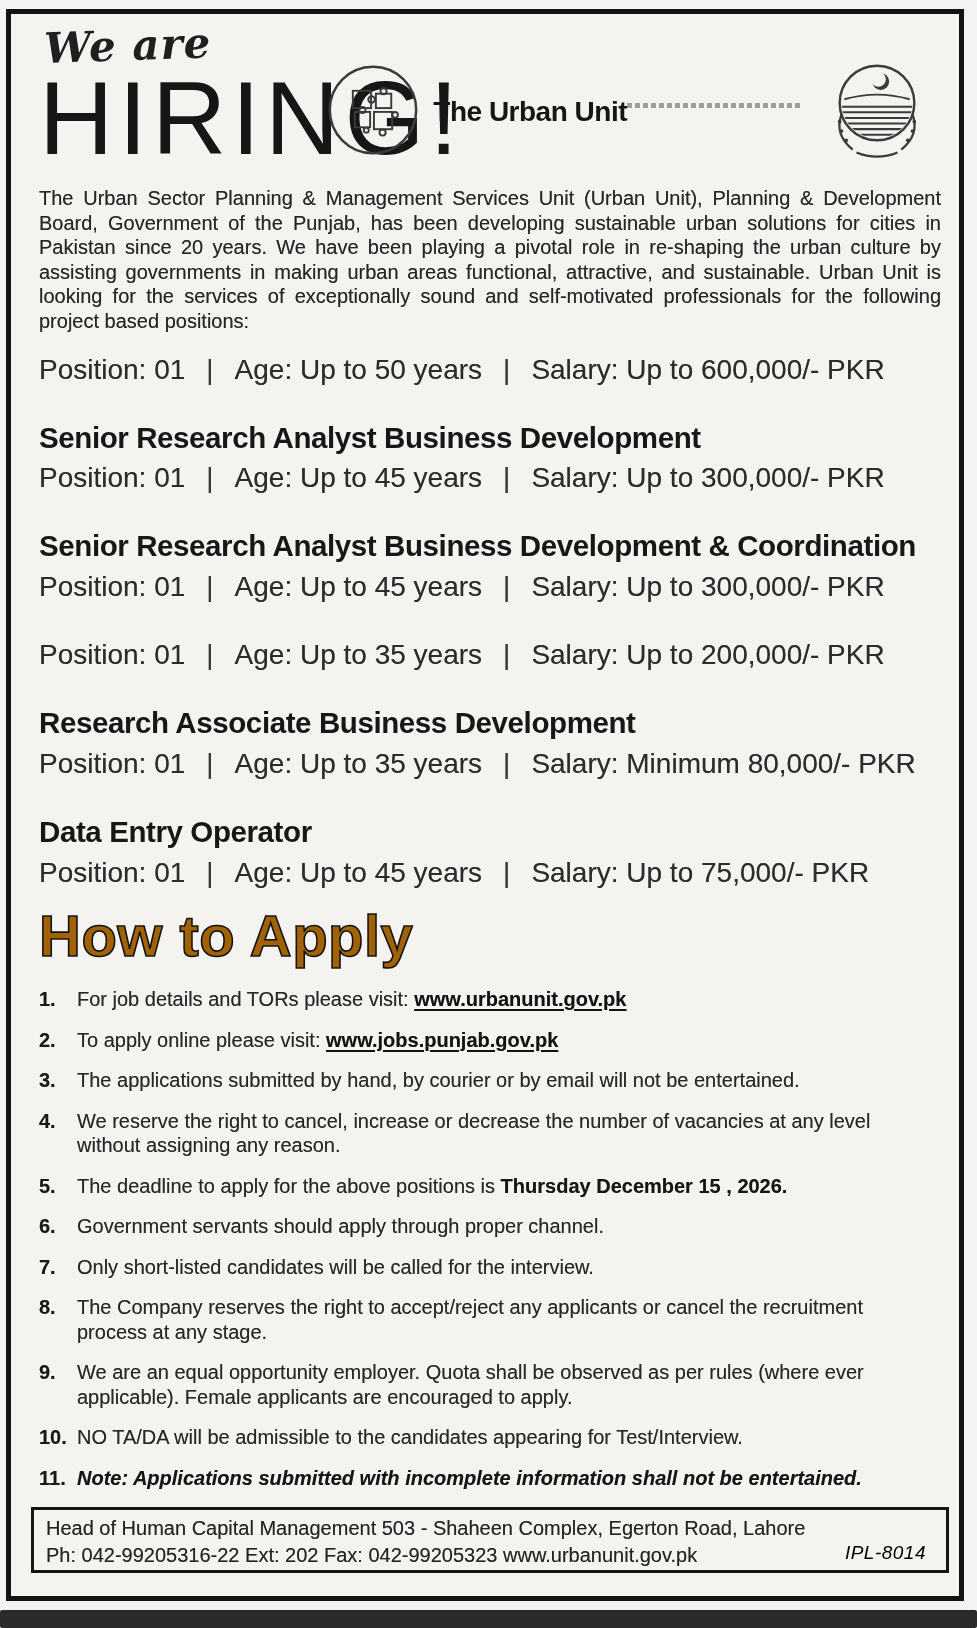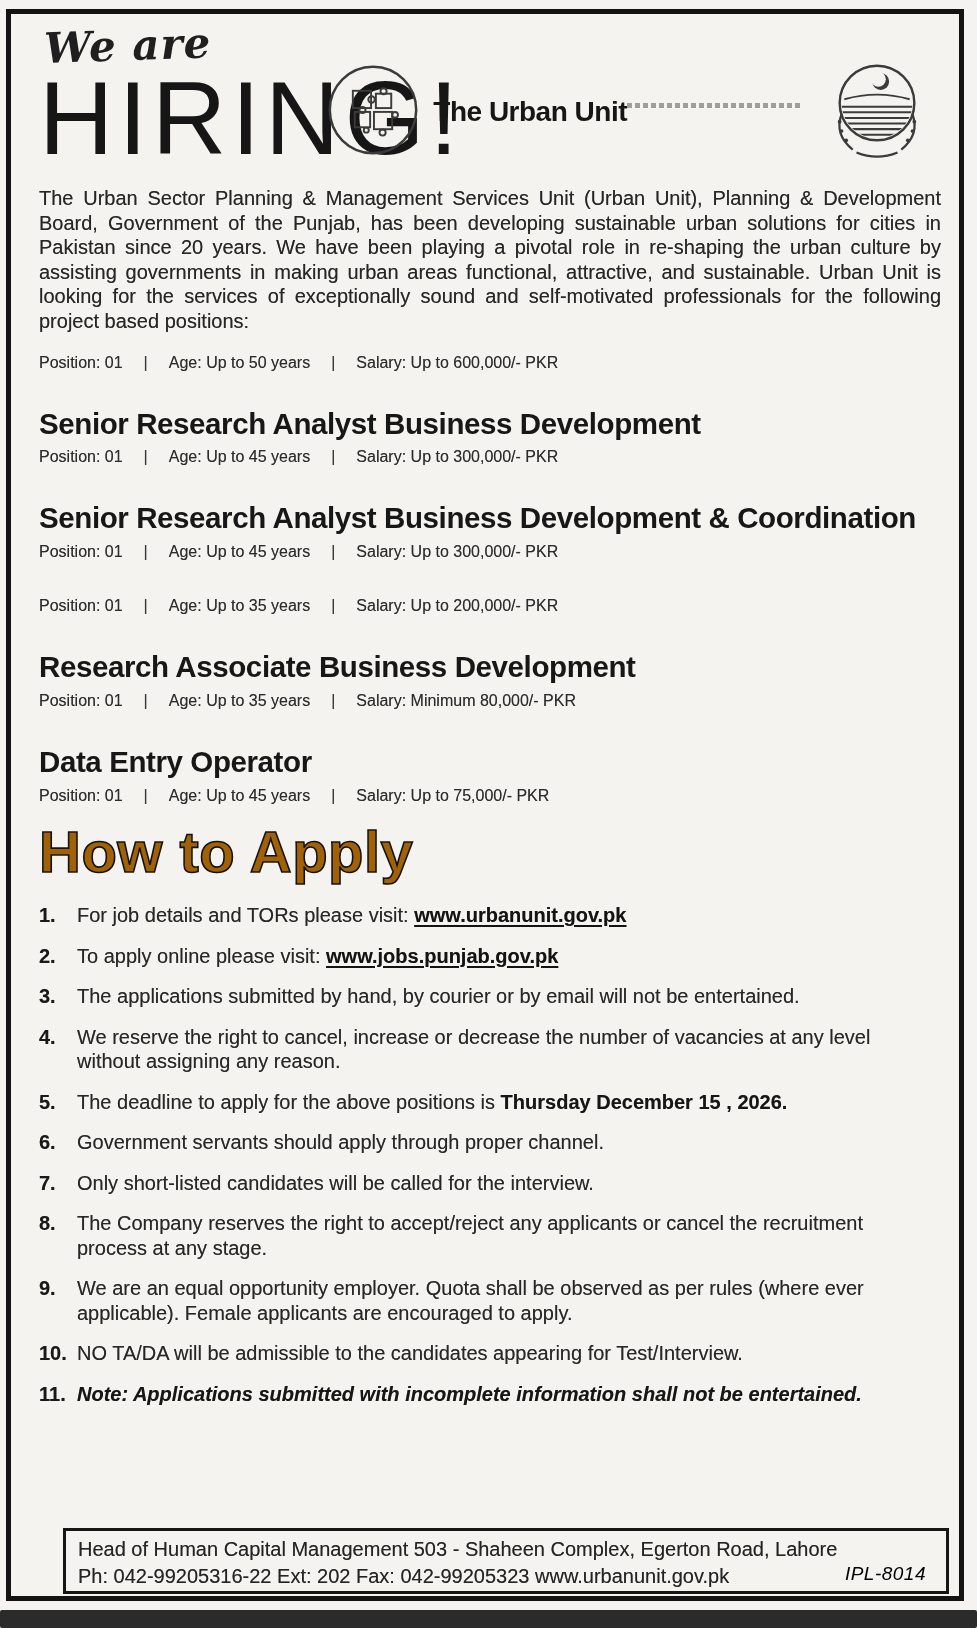--- a/index.html
+++ b/index.html
@@ -39,42 +39,42 @@
     font-size:20px;line-height:24.6px;text-align:justify;color:#262626;
     text-shadow:0 0 .5px rgba(40,40,40,.55);
   }
   .positions{margin-top:20px;}
   .job{margin-bottom:36px;}
   .job-title{
     font-size:29.5px;font-weight:bold;letter-spacing:-.4px;line-height:1.08;
     color:#171717;
   }
   .job-detail{
-    margin-top:9px;font-size:16px;color:#2c2c2c;display:flex;align-items:center;
+    margin-top:9px;font-size:28px;color:#2c2c2c;display:flex;align-items:center;
     text-shadow:0 0 .4px rgba(40,40,40,.5);
   }
   .pipe{margin:0 21px;color:#3a3a3a;}
   
   .apply-heading{
     font-size:58px;font-weight:bold;letter-spacing:.5px;color:#a16207;
     -webkit-text-stroke:1.6px #121212;margin:6px 0 22px 0;line-height:1;
   }
   .apply-list{width:880px;}
   .apply-item{display:flex;margin-bottom:16px;font-size:20px;line-height:24.5px;color:#272727;
     text-shadow:0 0 .4px rgba(40,40,40,.5);}
   .apply-item .num{flex:0 0 38px;font-weight:bold;color:#191919;}
   .apply-item .txt{flex:1;}
   .url{font-weight:bold;color:#131313;text-decoration:underline;text-decoration-thickness:2px;text-underline-offset:3px;}
   .bold{font-weight:bold;color:#161616;}
   .note{font-weight:bold;font-style:italic;color:#161616;}
   
   .footer-box{
-    position:absolute;left:20px;right:10px;bottom:2px;height:66px;
+    position:absolute;left:20px;right:10px;bottom:23px;height:66px;
     border:3px solid #161616;background:transparent;box-sizing:border-box;
-    padding:5px 12px 0 12px;display:flex;justify-content:space-between;margin-left:32px;
+    padding:5px 12px 0 12px;display:flex;justify-content:space-between;
   }
   .footer-lines{font-size:20px;line-height:27px;color:#242424;
     text-shadow:0 0 .4px rgba(40,40,40,.5);}
   .footer-code{align-self:flex-end;font-size:19px;color:#000000;margin:0 8px 6px 0;letter-spacing:.5px;font-style:italic;}
   
   .bottom-strip{
     position:absolute;left:0;top:1610px;width:977px;height:18px;
     background:#2b2b2b;border-radius:2px;
   }
   svg .ink{stroke:#3b3b3b;fill:none;}

